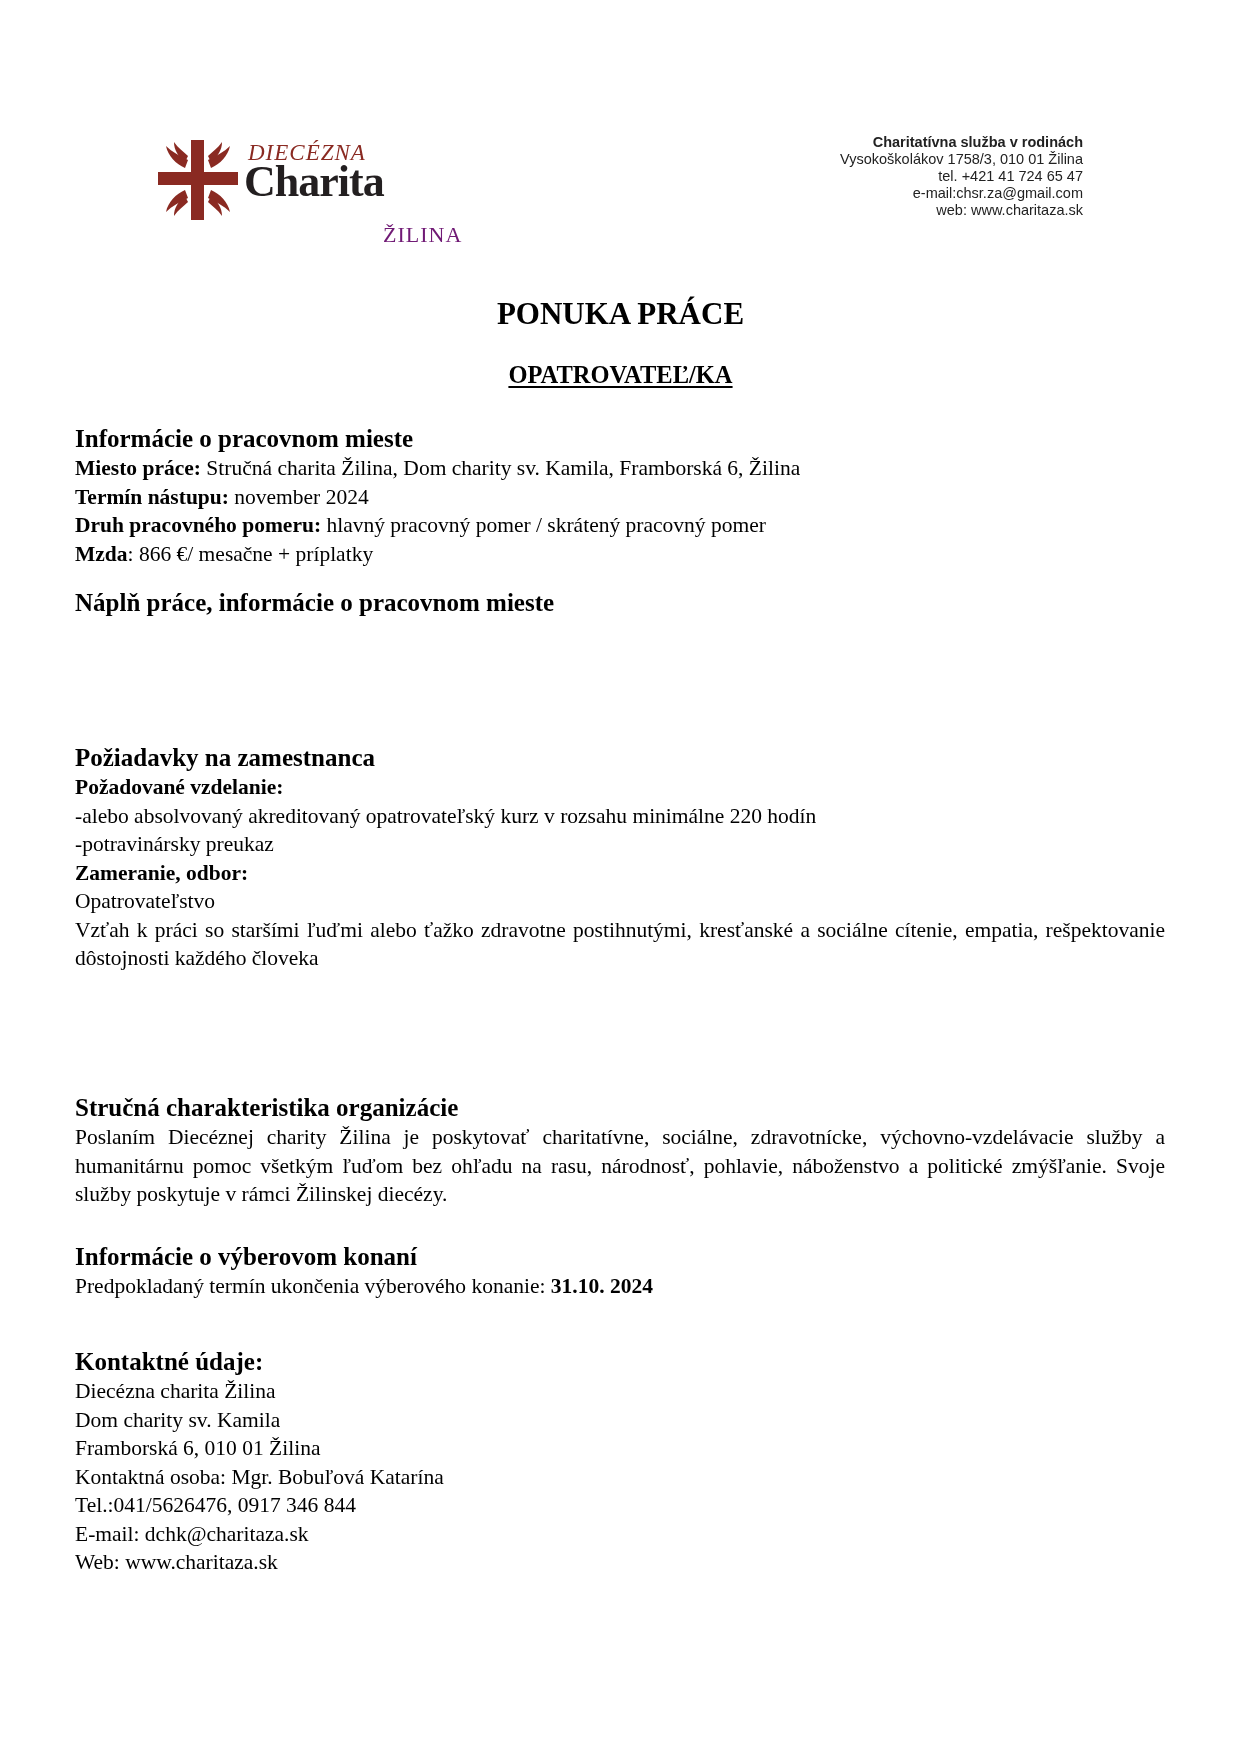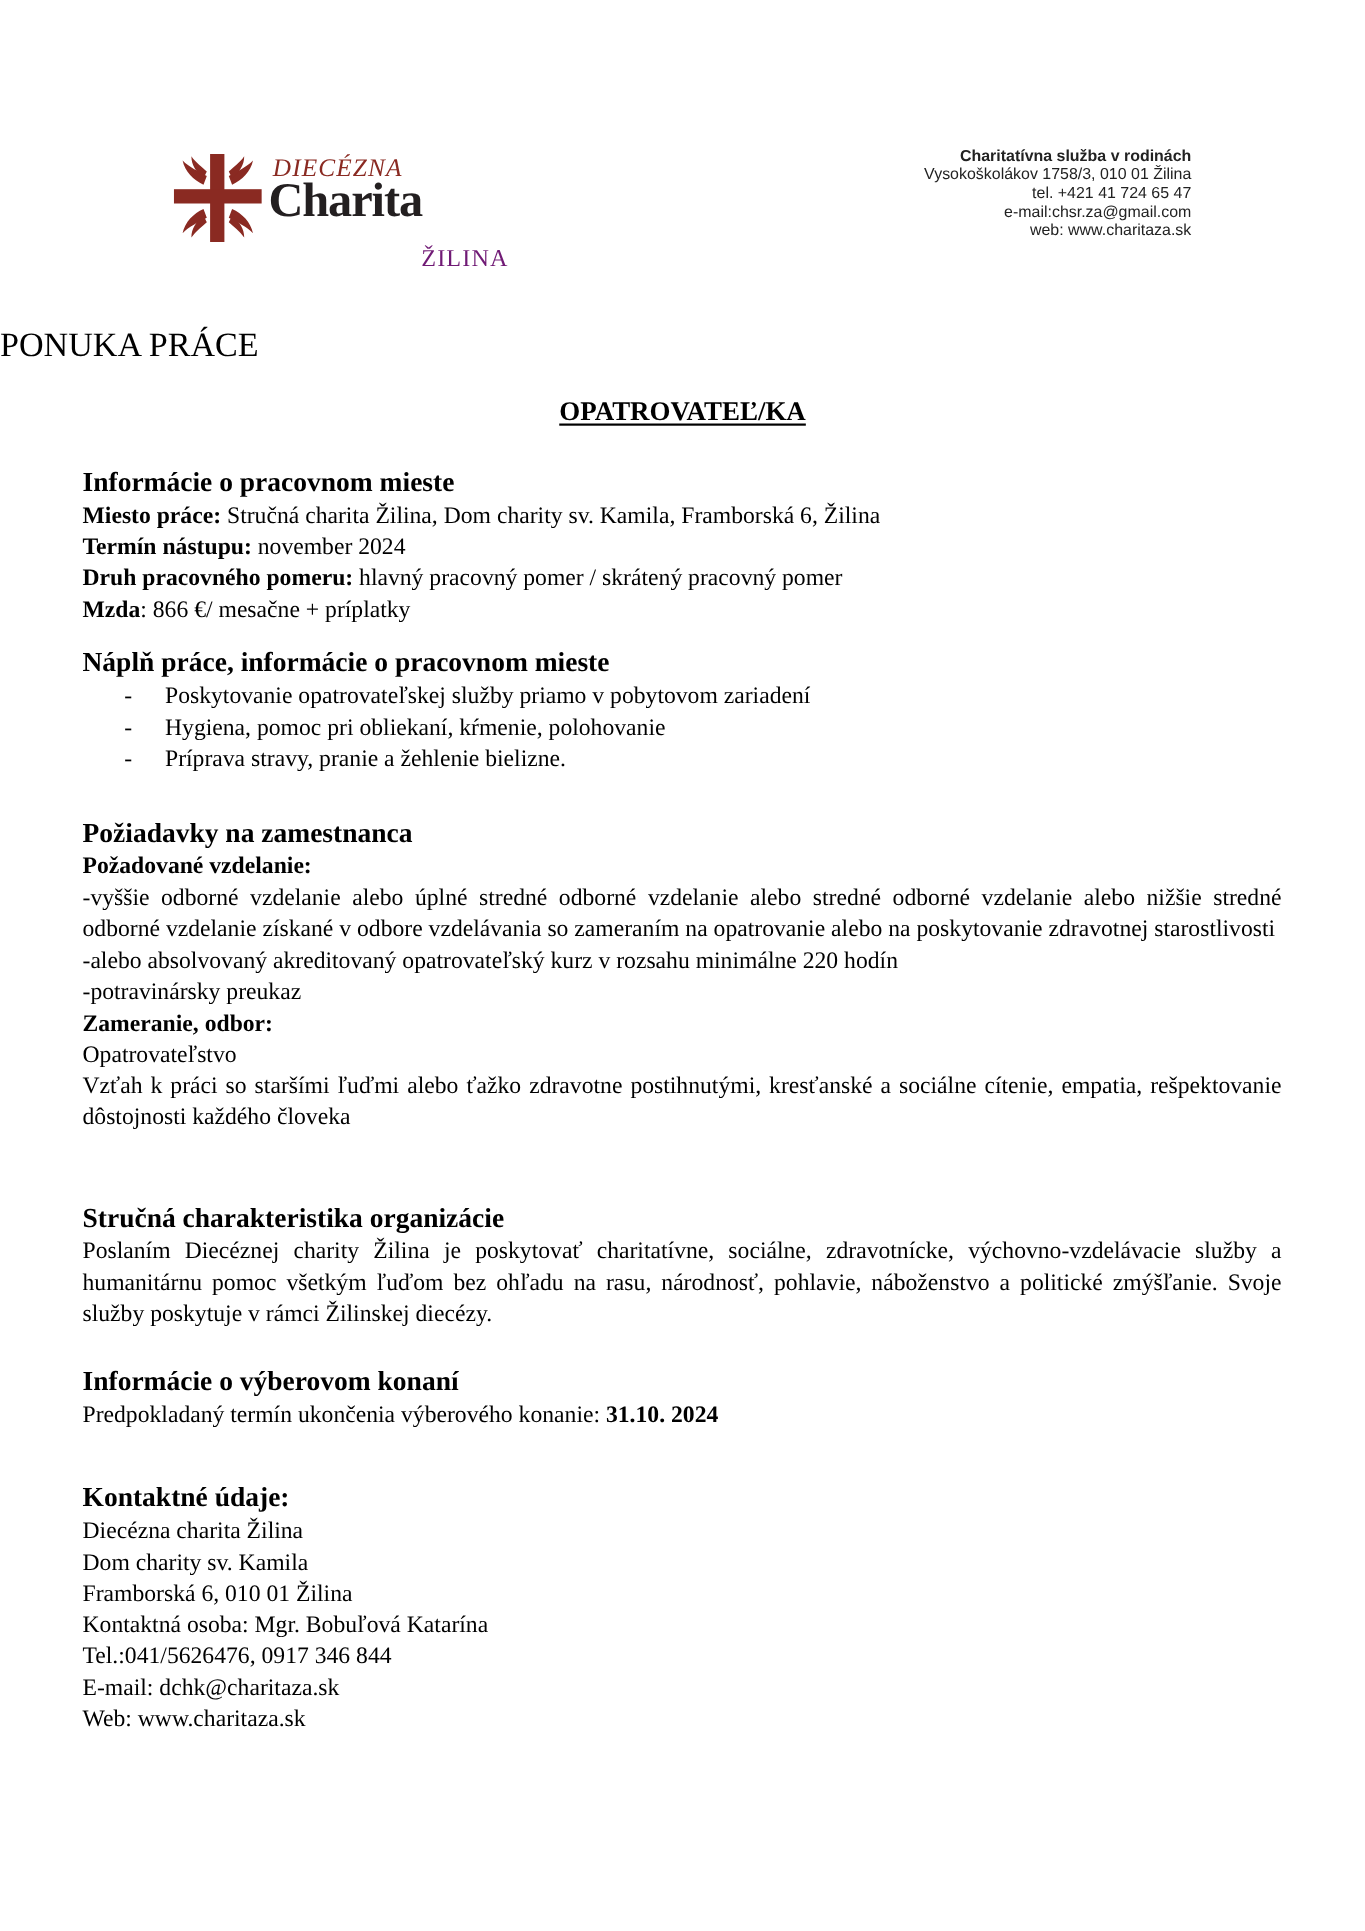--- a/index.html
+++ b/index.html
@@ -11,21 +11,21 @@
   .logo { position: absolute; left: 158px; top: 138px; width: 320px; height: 110px; }
   .logo svg { position: absolute; left: 0; top: 2px; }
   .logo .l-top { position: absolute; left: 90px; top: 2px; font-size: 23px; letter-spacing: 1px; color: #8a2a22; font-style: italic; }
   .logo .l-main { position: absolute; left: 86px; top: 22px; font-size: 44px; font-weight: bold; color: #231f20; letter-spacing: -1px; line-height: 1; }
   .logo .l-bot { position: absolute; left: 225px; top: 84px; font-size: 22px; letter-spacing: 1px; color: #701a75; }
 
   .contact-head { position: absolute; right: 158px; top: 134px; text-align: right; font-size: 14.5px; line-height: 17px; color: #222; }
   .contact-head .title { font-weight: bold; }
 
   
-  .title-main { position: absolute; left: 0; width: 100%; top: 296px; text-align: left; font-size: 31px; font-weight: normal; }
+  .title-main { position: absolute; left: 0; width: 100%; top: 296px; text-align: center; font-size: 31px; font-weight: bold; }
   .subtitle { position: absolute; left: 0; width: 100%; top: 361px; text-align: center; font-size: 24.5px; font-weight: bold; text-decoration: underline; text-underline-offset: 3px; }
 
   .content { position: absolute; left: 75px; width: 1090px; font-size: 21.5px; line-height: 28.5px; }
   .h { font-size: 25px; font-weight: bold; line-height: 30px; }
   .b { font-weight: bold; }
   .para { text-align: justify; }
   ul.dash { list-style: none; margin: 0; padding: 0; }
   ul.dash li { position: relative; padding-left: 75px; }
   ul.dash li::before { content: "-"; position: absolute; left: 38px; top: 0; }
 </style>
@@ -67,31 +67,25 @@
 <div class="content" style="top:424px;">
   <div class="h">Informácie o pracovnom mieste</div>
   <div><span class="b">Miesto práce:</span><span> Stručná charita Žilina, Dom charity sv. Kamila, Framborská 6, Žilina</span></div>
   <div><span class="b">Termín nástupu:</span><span> november 2024</span></div>
   <div><span class="b">Druh pracovného pomeru:</span><span> hlavný pracovný pomer / skrátený pracovný pomer</span></div>
   <div><span class="b">Mzda</span><span>:  866 €/ mesačne + príplatky</span></div>
 </div>
 
 <div class="content" style="top:588px;">
   <div class="h">Náplň práce, informácie o pracovnom mieste</div>
-  <ul class="dash">
-    <li>Poskytovanie opatrovateľskej služby priamo v  pobytovom zariadení</li>
-    <li>Hygiena, pomoc pri obliekaní, kŕmenie, polohovanie</li>
-    <li>Príprava stravy, pranie a žehlenie bielizne.</li>
-  </ul>
 </div>
 
 <div class="content" style="top:743px;">
   <div class="h">Požiadavky na zamestnanca</div>
   <div class="b">Požadované vzdelanie:</div>
-  <div class="para">-vyššie odborné vzdelanie alebo úplné stredné odborné vzdelanie alebo stredné odborné vzdelanie alebo nižšie stredné odborné vzdelanie získané v odbore vzdelávania so zameraním na opatrovanie alebo na poskytovanie zdravotnej starostlivosti</div>
   <div>-alebo absolvovaný akreditovaný opatrovateľský kurz v rozsahu minimálne 220 hodín</div>
   <div>-potravinársky  preukaz</div>
   <div class="b">Zameranie, odbor:</div>
   <div>Opatrovateľstvo</div>
   <div class="para">Vzťah k práci so staršími ľuďmi alebo ťažko zdravotne postihnutými, kresťanské a sociálne cítenie, empatia, rešpektovanie dôstojnosti každého človeka</div>
 </div>
 
 <div class="content" style="top:1093px;">
   <div class="h">Stručná charakteristika organizácie</div>
   <div class="para">Poslaním Diecéznej charity Žilina je poskytovať charitatívne, sociálne, zdravotnícke, výchovno-vzdelávacie služby a humanitárnu pomoc všetkým ľuďom bez ohľadu na rasu, národnosť, pohlavie, náboženstvo a politické zmýšľanie. Svoje služby poskytuje v rámci Žilinskej diecézy.</div>

